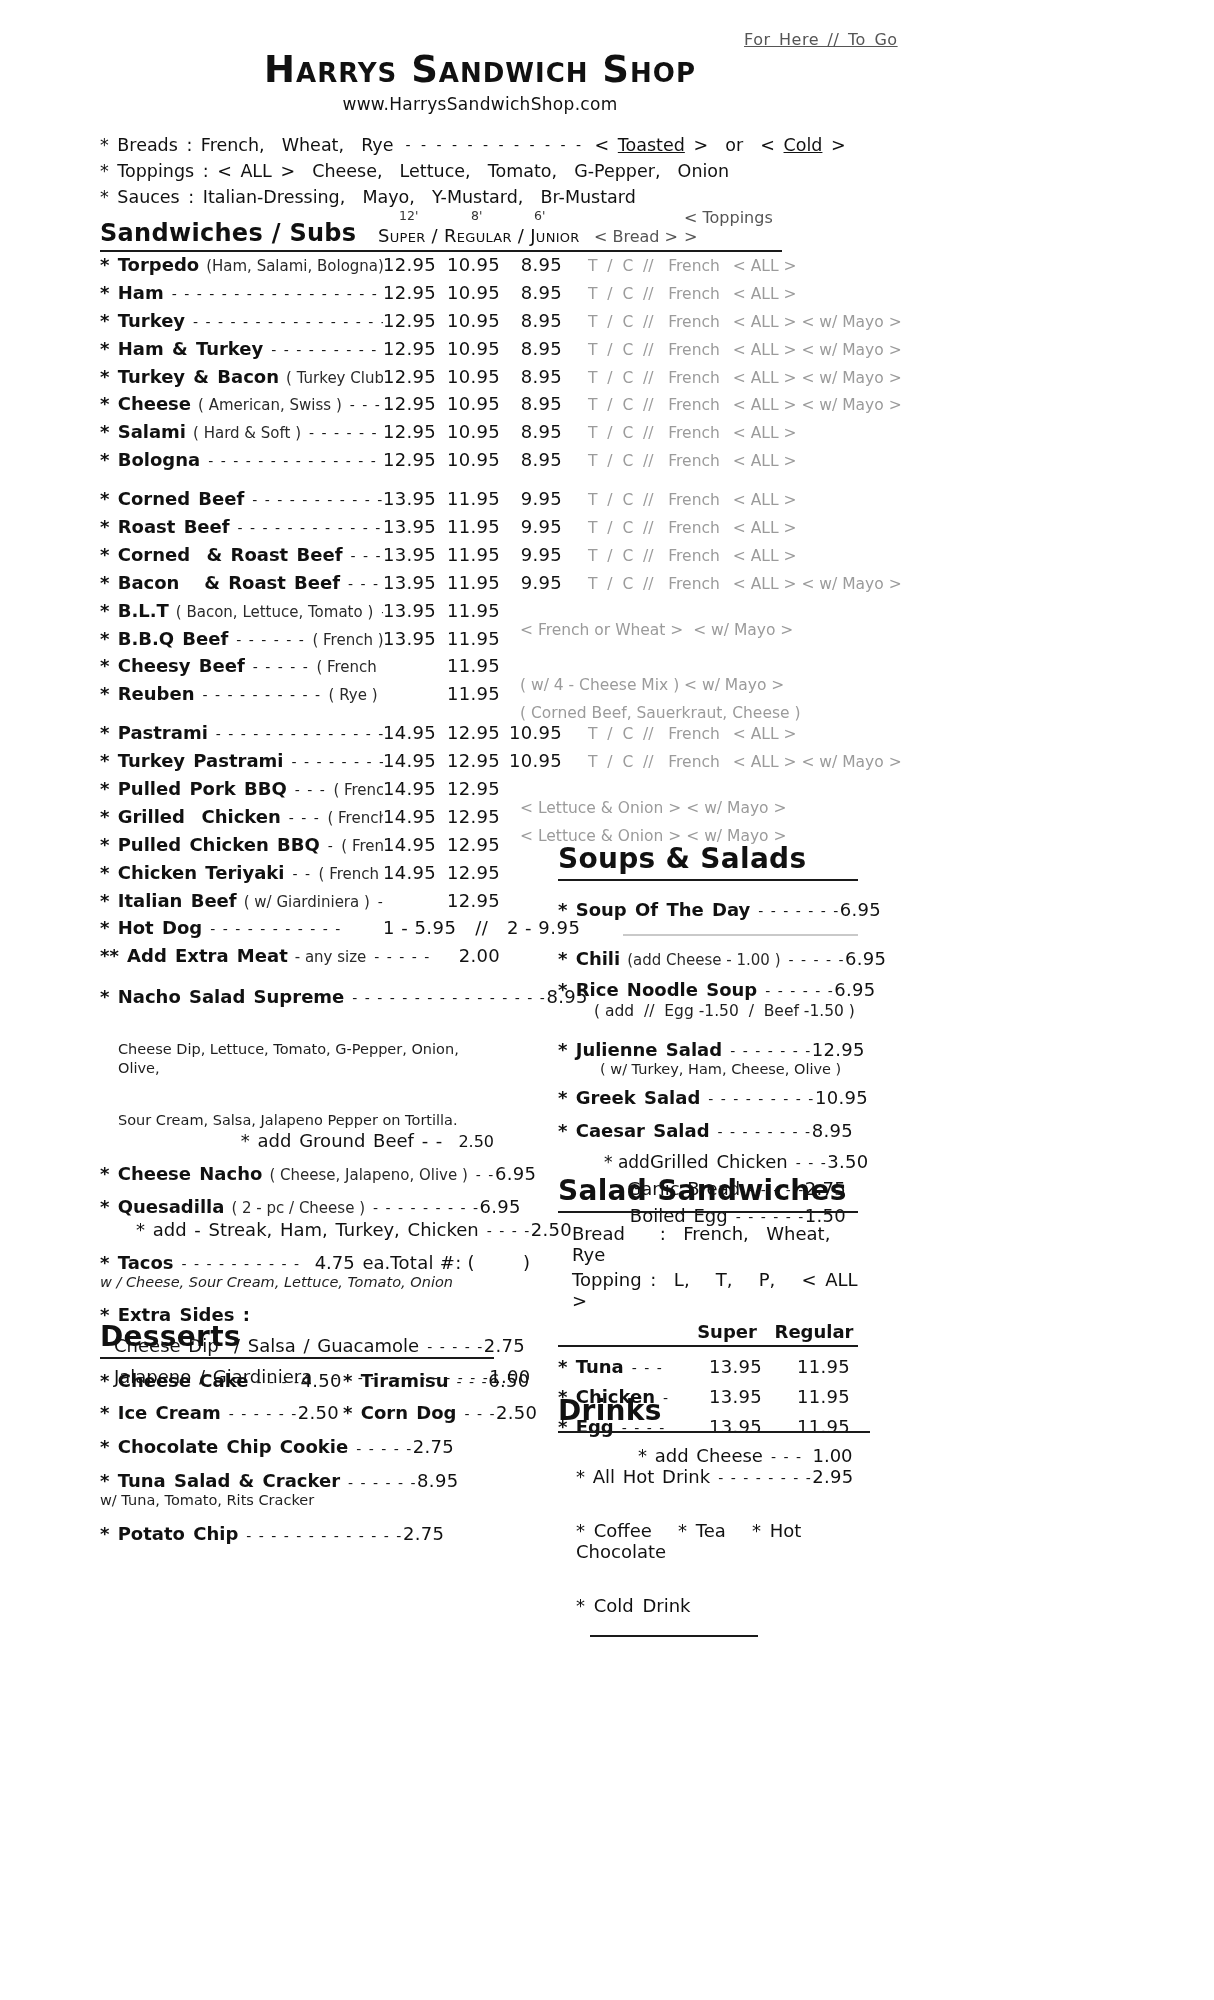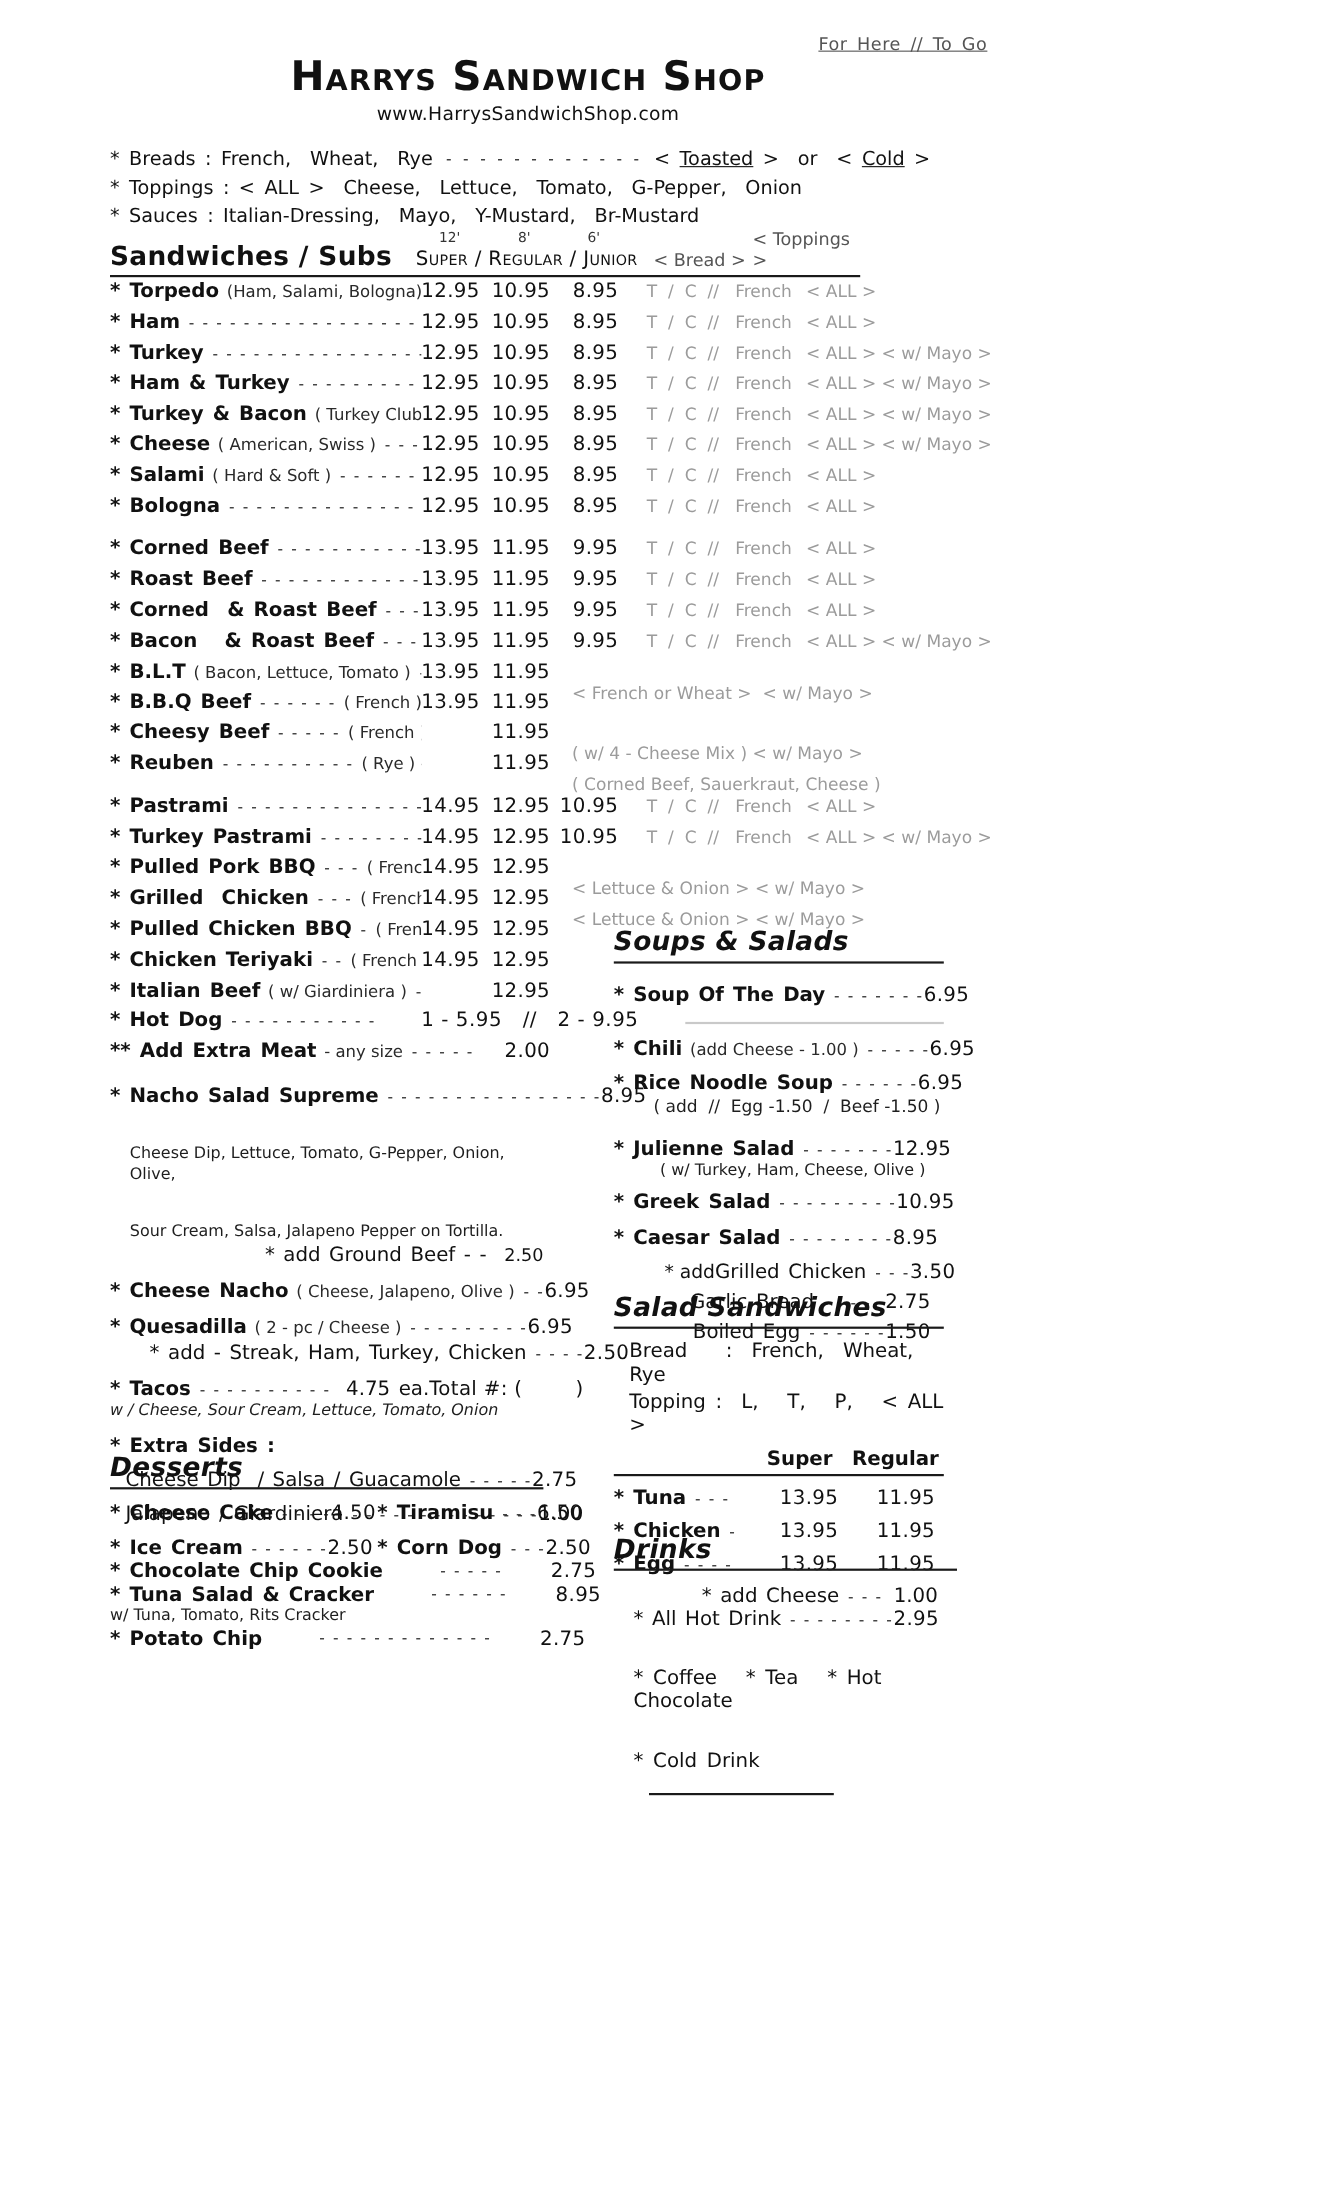--- a/index.html
+++ b/index.html
@@ -37,36 +37,36 @@
   .nt:not(:empty){margin-left:7px;}
   .dsh{font-size:14px; letter-spacing:1.5px; color:#1a1a1a;}
   .dsh:not(:empty){margin-left:8px;}
   .c-p{text-align:right; font-size:18px; letter-spacing:.3px;}
   .c-extras{padding-left:26px; color:#9b9b9b; font-size:15.5px; white-space:nowrap; overflow:hidden;}
   .bread:not(:empty){margin-right:13px;}
   .v-wide .c-extras{grid-column:4/6; padding-left:20px;}
   .v-wideprice .c-super{grid-column:2/6; text-align:left; letter-spacing:.5px;}
   .v-namewide .c-name{grid-column:1/3;}
   
-  .sec-head{font-size:24px; font-weight:800; border-bottom:2.5px solid #1a1a1a; padding-bottom:4px; letter-spacing:.3px;font-style:italic;}
+  .sec-head{font-size:28px; font-weight:800; border-bottom:2.5px solid #1a1a1a; padding-bottom:4px; letter-spacing:.3px;}
   .m-row{display:flex; align-items:baseline; white-space:nowrap;}
   .m-price{margin-left:auto; font-size:18px; letter-spacing:.3px;}
   .m-desc{font-size:14.5px; color:#1e1e1e; line-height:19px;}
   
   .tortilla{left:100px; top:986px; width:394px;}
   .desserts{left:100px; top:1320px; width:412px;}
   .mt14{margin-top:0;} .mt12{margin-top:12px;} .mt10{margin-top:10px;}
   .mt8{margin-top:8px;} .mt4{margin-top:4px;} .mt2{margin-top:2px;} .mt18{margin-top:18px;} .mt22{margin-top:22px;}
   .ml14{margin-left:14px;} .ml18{margin-left:18px;margin-top:33px;} .ml30{font-style:italic;} .ml36{margin-left:36px;}
   .ml42{margin-left:42px;} .ml88{}
   .m-sub{display:flex; justify-content:flex-end; align-items:baseline; gap:16px; white-space:nowrap;}
   .d-duo{display:flex; margin-top:11px; white-space:nowrap;}
   .d-left{display:flex; width:225px; align-items:baseline;}
   .d-right{display:flex; flex:1; margin-left:18px; align-items:baseline;}
-  .d-single{display:flex; width:332px; margin-top:0; align-items:center; white-space:nowrap;gap:44px;}
+  .d-single{display:flex; width:332px; margin-top:13px; align-items:flex-end; white-space:nowrap;}
   
   .soups{left:558px; top:842px; width:300px;}
   .saladsw{left:558px; top:1174px; width:300px;}
   .drinks{left:558px; top:1394px; width:312px;}
   .soups .m-row{padding-right:10px;}
   .divider{border-top:2px solid #c9c9c9; margin:14px 0 0 65px;}
   .a-row{display:flex; align-items:baseline; margin:6px 0 0 46px; padding-right:12px; white-space:nowrap;}
   .a-prefix{width:56px; font-size:17px;}
   .ss-cols{display:grid; grid-template-columns:1fr 86px 88px; border-bottom:2px solid #1a1a1a; padding-bottom:3px; margin-top:10px;}
   .ss-cols span{text-align:center; font-size:18px; font-weight:700;}

